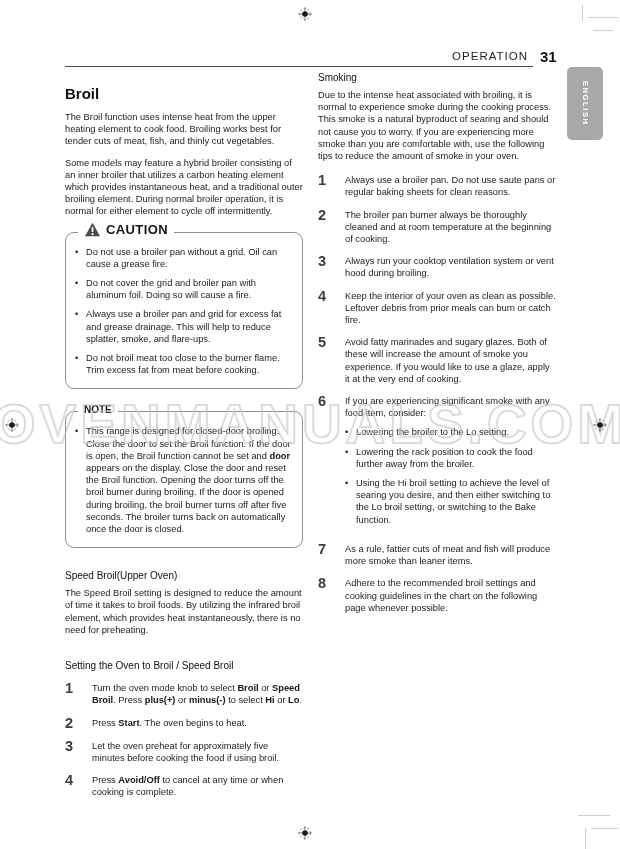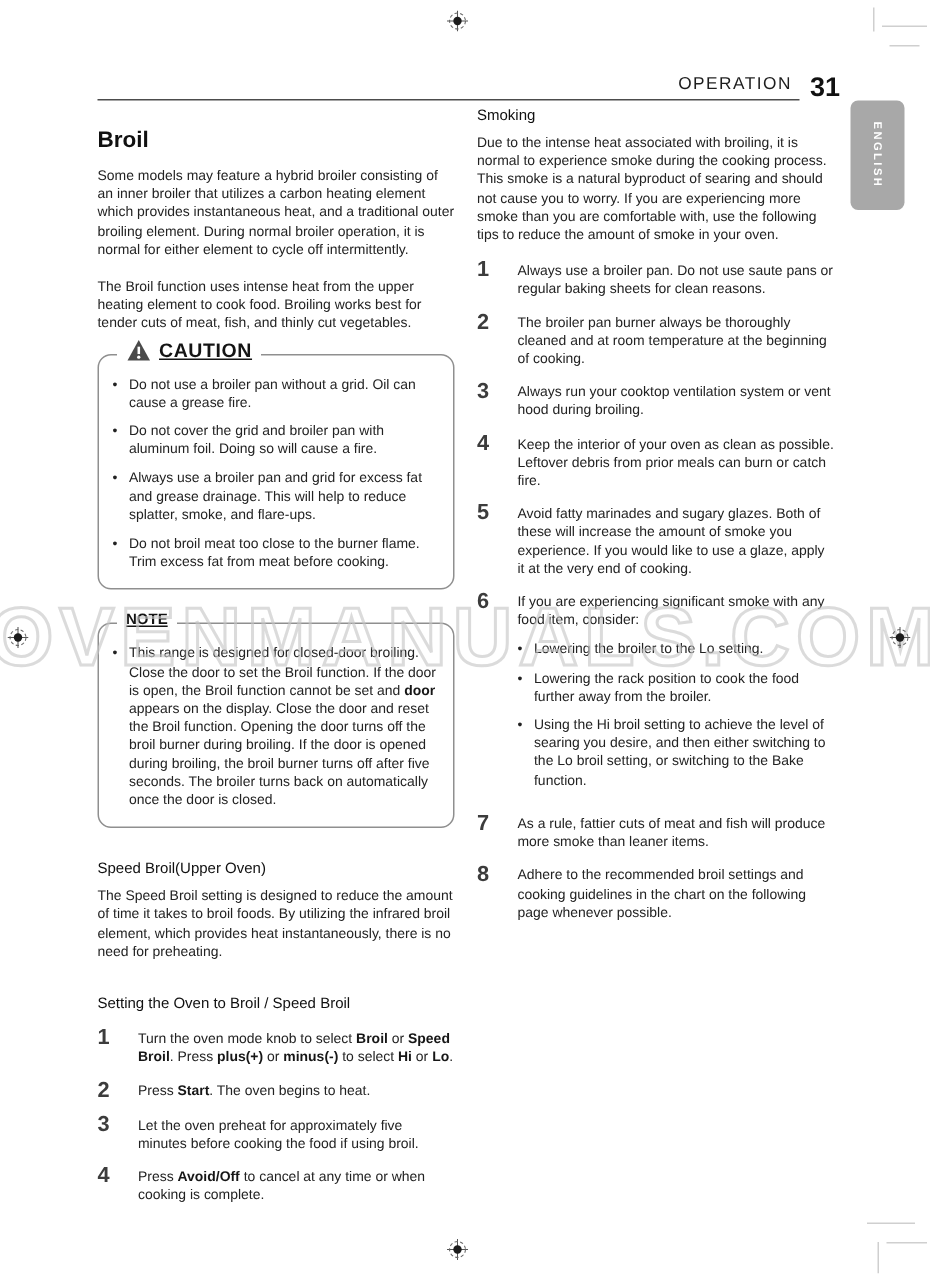--- a/index.html
+++ b/index.html
@@ -6,21 +6,21 @@
   body{
     width:620px;height:849px;background:#ffffff;
     font-family:"Liberation Sans","DejaVu Sans",sans-serif;
     color:#1f1f1f;position:relative;overflow:hidden;
   }
   .page{position:relative;width:620px;height:632px;background:#fff;}
 
   
   .header-section{position:absolute;left:65px;top:50px;width:463px;text-align:right;
     font-size:11.5px;letter-spacing:1px;color:#1d1d1d;}
-  .header-page{position:absolute;left:540px;top:48px;font-size:18px;font-weight:bold;color:#111;}
+  .header-page{position:absolute;left:540px;top:48px;font-size:15px;font-weight:bold;color:#111;}
   .header-rule{position:absolute;left:65px;top:66px;width:468px;height:1.4px;background:#4c4c4c;}
 
   
   .lang-tab{position:absolute;left:567px;top:67px;width:36px;height:73px;background:#a8a8a8;
     border-radius:5px;display:flex;align-items:center;justify-content:center;z-index:2;}
   .lang-tab span{writing-mode:vertical-rl;font-size:7.5px;font-weight:bold;color:#ffffff;
     letter-spacing:1.6px;}
 
   
   .col-left{position:absolute;left:65px;top:70px;width:238px;z-index:1;margin-top:15px;}
@@ -28,21 +28,21 @@
 
   h1{font-size:15px;font-weight:bold;margin:0 0 9px 0;color:#101010;}
   h2{font-size:10px;font-weight:normal;margin:0 0 6px 0;color:#101010;}
   .body{font-size:9.3px;line-height:12.2px;margin:0 0 9px 0;color:#222;}
   .mb13{margin-bottom:13px;}
 
   
   .notice{position:relative;border:1.2px solid #8f8f8f;border-radius:9px;
     padding:13px 9px 5px 9px;margin:14px 0 22px 0;background:transparent;}
   .notice-title{position:absolute;top:-9px;left:12px;background:#ffffff;padding:0 6px;
-    display:flex;align-items:center;gap:5px;font-weight:bold;color:#141414;text-decoration:underline;}
+    display:flex;align-items:center;gap:5px;font-weight:bold;color:#141414;}
   .caution-title{font-size:13px;letter-spacing:.4px;top:-11px;}
   .note-title{font-size:10px;top:-8px;}
   .bullet{display:flex;margin-bottom:7px;}
   .bullet .dot{flex:0 0 11px;font-size:9.3px;line-height:12.2px;color:#222;}
   .bullet .btxt{flex:1;font-size:9.3px;line-height:12.2px;color:#222;}
 
   
   .step{display:flex;margin-bottom:10px;}
   .step-num{flex:0 0 27px;font-size:14.5px;font-weight:bold;color:#3c3c3c;line-height:13px;}
   .step-body{flex:1;font-size:9.3px;line-height:12.2px;color:#222;}
@@ -103,22 +103,22 @@
   <div class="header-rule"></div>
 
   <div class="lang-tab">
     <span>ENGLISH</span>
   </div>
 
   <div class="watermark">OVENMANUALS.COM</div>
 
   <div class="col-left">
     <h1>Broil</h1>
+    <p class="body">The Broil function uses intense heat from the upper heating element to cook food. Broiling works best for tender cuts of meat, fish, and thinly cut vegetables.</p>
     <p class="body mb13">Some models may feature a hybrid broiler consisting of an inner broiler that utilizes a carbon heating element which provides instantaneous heat, and a traditional outer broiling element. During normal broiler operation, it is normal for either element to cycle off intermittently.</p>
-    <p class="body">The Broil function uses intense heat from the upper heating element to cook food. Broiling works best for tender cuts of meat, fish, and thinly cut vegetables.</p>
 
     <div class="notice">
       <div class="notice-title caution-title">
         <svg width="17" height="15" viewBox="0 0 24 22">
           <path d="M12 1 L23 21 H1 Z" fill="#4a4a4a"></path>
           <rect x="10.8" y="7.5" width="2.5" height="7.2" fill="#ffffff"></rect>
           <circle cx="12" cy="17.8" r="1.6" fill="#ffffff"></circle>
         </svg>
         <span>CAUTION</span>
       </div>

